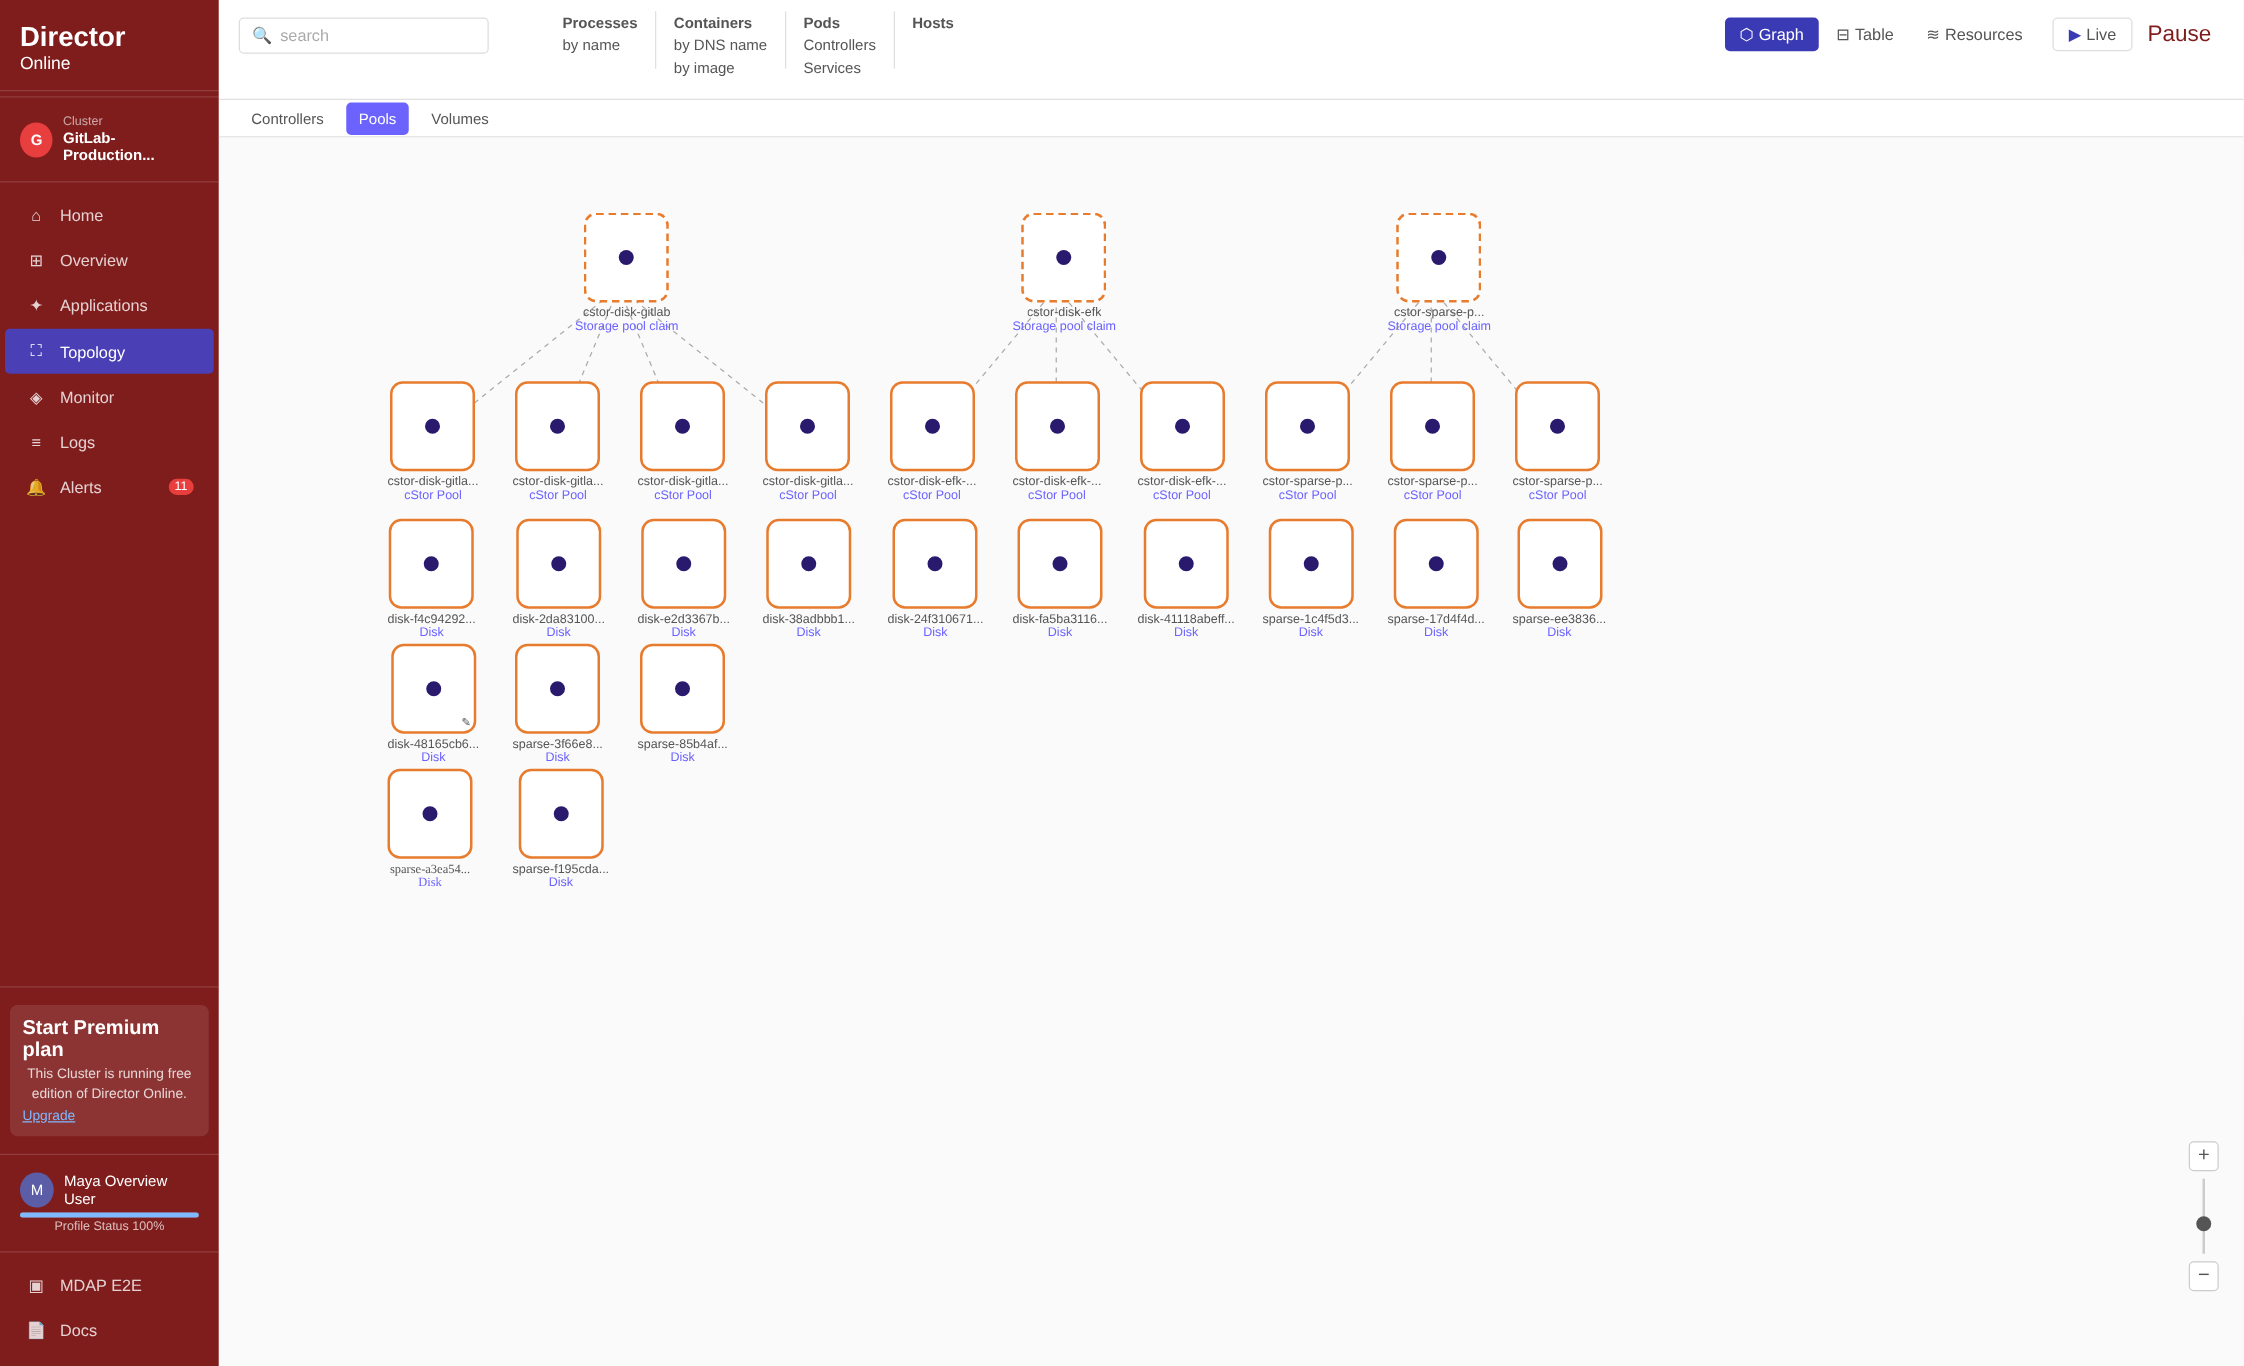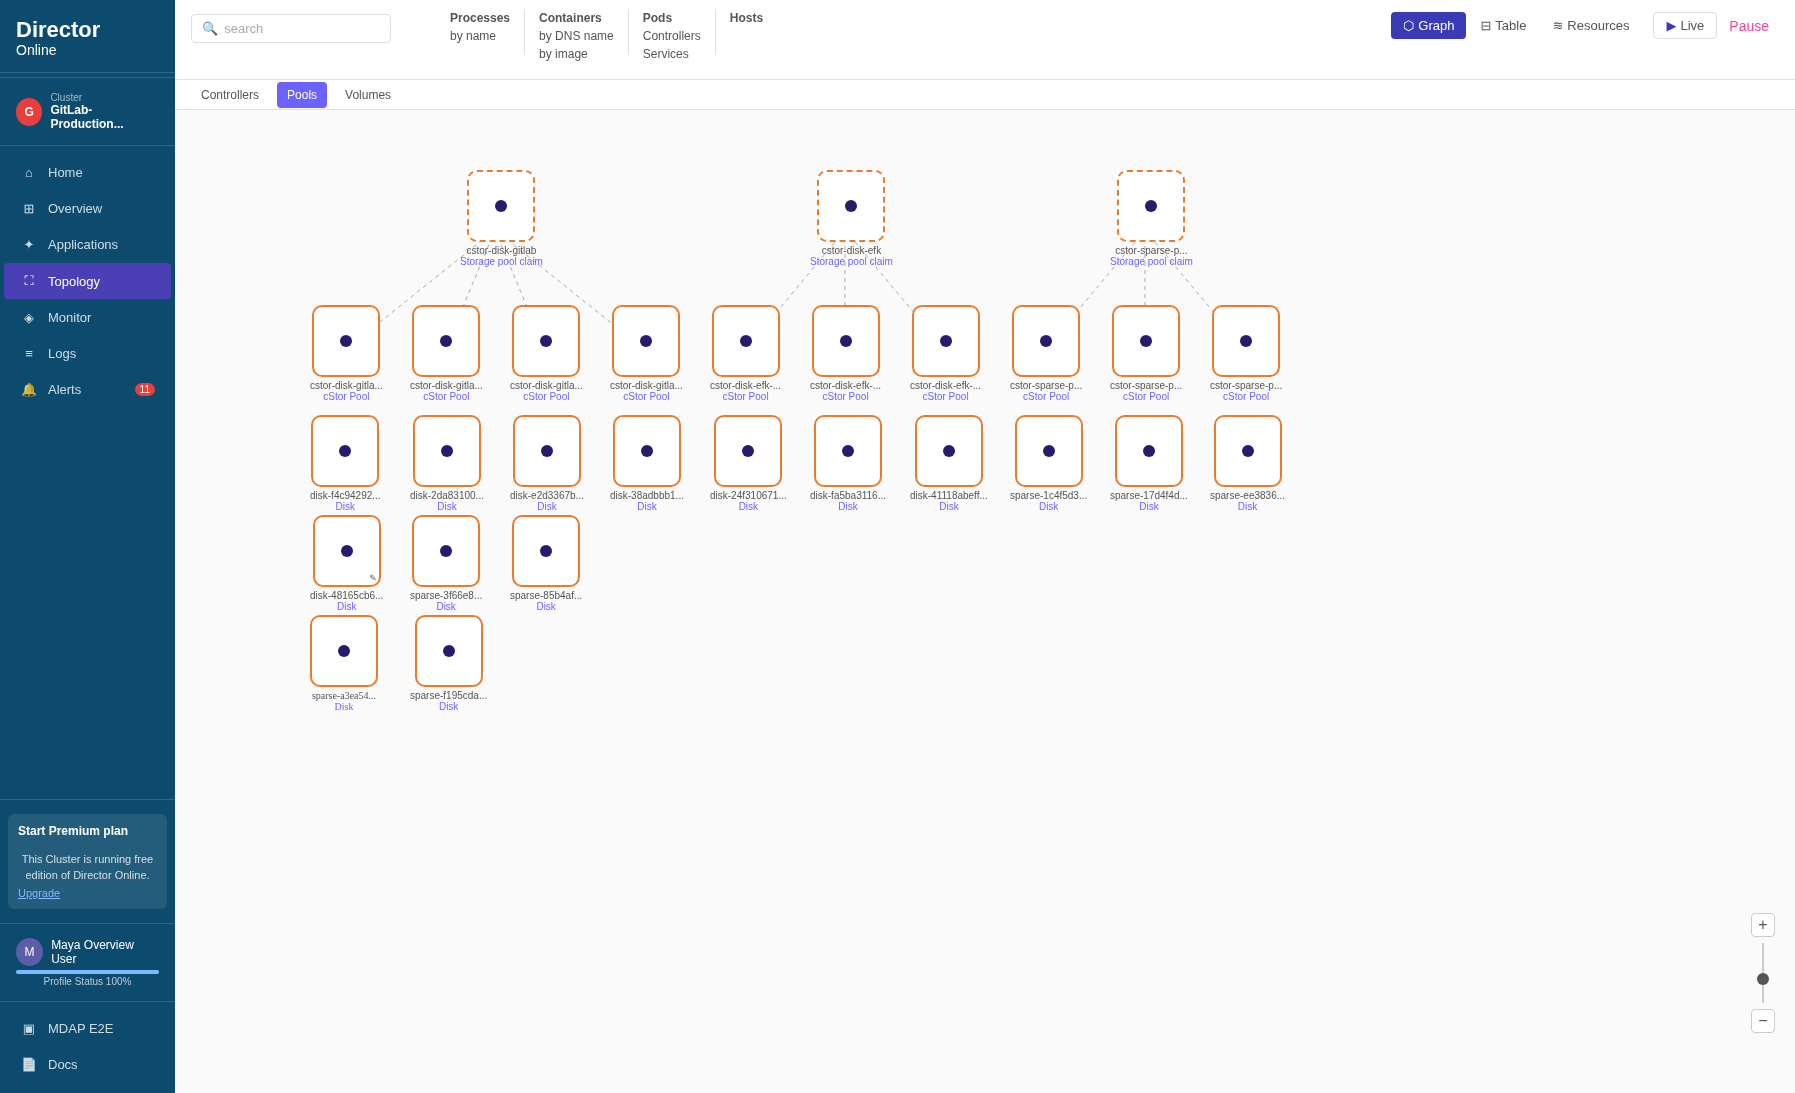--- a/index.html
+++ b/index.html
@@ -2,21 +2,21 @@
 <html><head>
   <meta charset="utf-8">
   <style>
     * { box-sizing: border-box; margin: 0; padding: 0; }
     body { font-family: -apple-system, BlinkMacSystemFont, 'Segoe UI', sans-serif; display: flex; height: 100vh; overflow: hidden; background: #f5f5f5; font-size: 13px; }
 
     
     #sidebar {
       width: 175px;
       min-width: 175px;
-      background: #0c4a6e;
+      background: #7f1d1d;
       color: white;
       display: flex;
       flex-direction: column;
       height: 100vh;
       overflow-y: auto;
     }
     .sidebar-logo {
       padding: 18px 16px 14px;
       border-bottom: 1px solid rgba(255,255,255,0.15);
     }
@@ -64,21 +64,21 @@
       background: #e83e3e; color: white; border-radius: 10px;
       font-size: 10px; padding: 1px 5px; margin-left: auto;
     }
     .premium-box {
       margin: 10px 8px;
       background: rgba(255,255,255,0.1);
       border-radius: 6px;
       padding: 10px;
       font-size: 11px;
     }
-    .premium-box .premium-title { font-weight: 700; margin-bottom: 14px; font-size: 12px; }
+    .premium-box .premium-title { font-weight: 700; margin-bottom: 2px; font-size: 16px; }
     .premium-box .premium-desc { color: rgba(255,255,255,0.8); line-height: 1.4; text-align: center; }
     .premium-box .upgrade-link { color: #7eb8ff; text-decoration: underline; cursor: pointer; }
     .user-section { padding: 10px 16px; }
     .user-row { display: flex; align-items: center; gap: 8px; margin-bottom: 4px; }
     .user-avatar { width: 28px; height: 28px; background: #5b5ea6; border-radius: 50%; display: flex; align-items: center; justify-content: center; font-size: 12px; color: white; }
     .user-name { font-size: 12px; color: white; }
     .profile-bar-wrap { background: rgba(255,255,255,0.2); border-radius: 4px; height: 4px; margin: 4px 0 2px; }
     .profile-bar { background: #7eb8ff; height: 4px; border-radius: 4px; }
     .profile-label { font-size: 10px; color: rgba(255,255,255,0.7); text-align: center; }
     .bottom-links { padding: 4px 0 10px; }
@@ -122,21 +122,21 @@
       padding: 6px 12px; border-radius: 4px; cursor: pointer;
       font-size: 13px; color: #555;
     }
     .view-tab.active { background: #3b3ab5; color: white; }
     .live-btn {
       display: flex; align-items: center; gap: 4px;
       padding: 5px 12px; border: 1px solid #ddd; border-radius: 4px;
       cursor: pointer; font-size: 13px; color: #555; margin-left: 10px;
     }
     .live-btn .play-icon { color: #3b3ab5; }
-    .pause-btn { padding: 5px 10px; cursor: pointer; font-size: 14px; color: #ec4899; }
+    .pause-btn { padding: 5px 10px; cursor: pointer; font-size: 18px; color: #7f1d1d; }
 
     
     #pools-bar {
       background: white; border-bottom: 1px solid #e0e0e0;
       display: flex; align-items: center; padding: 0 16px; gap: 8px;
       height: 30px; flex-shrink: 0;
     }
     .pool-tab { font-size: 12px; color: #555; padding: 6px 10px; cursor: pointer; }
     .pool-tab.active { color: white; background: #6c63ff; border-radius: 4px; font-weight: 500; }
 

